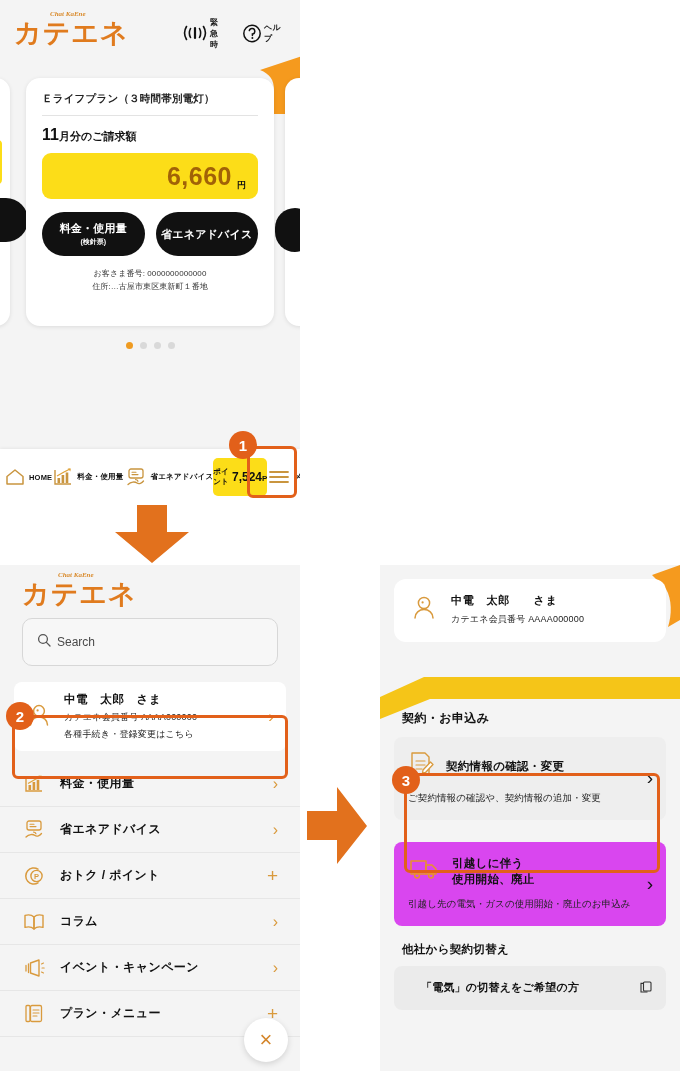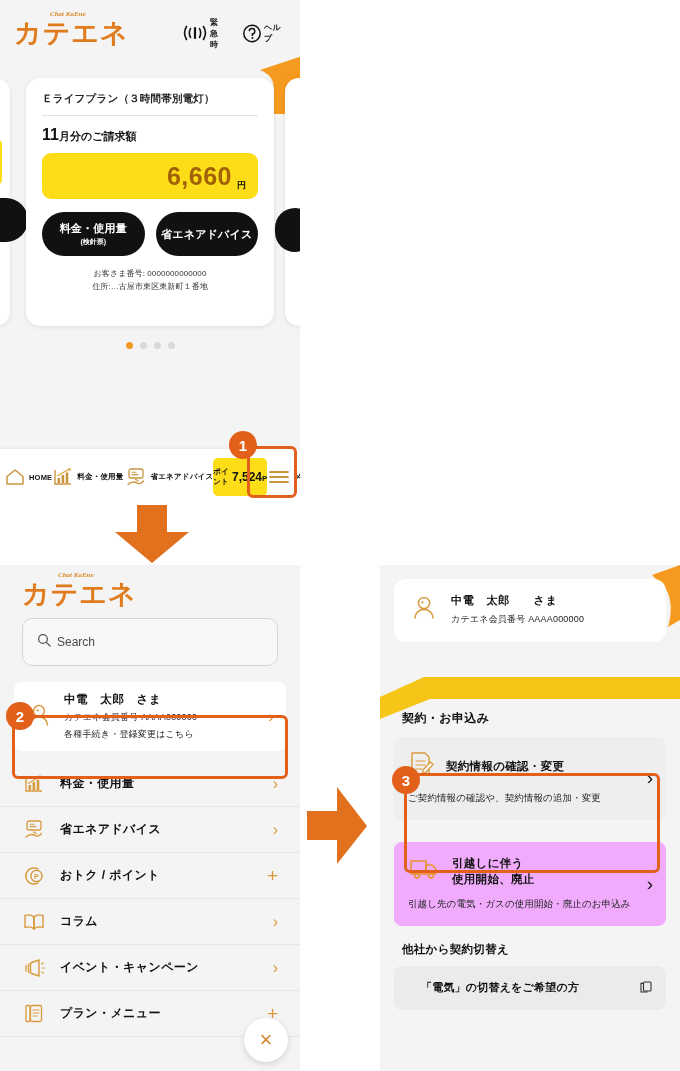--- a/index.html
+++ b/index.html
@@ -153,21 +153,21 @@
   .c-change { text-align: center; margin-top: 12px; font-size: 10px; color: #111; }
   .c-change u { text-underline-offset: 2px; }
 
   .deco-yellow { position: absolute; pointer-events: none; }
 
   .c-sec-title { font-size: 12px; font-weight: 700; color: #111; padding: 10px 0 0 22px; letter-spacing:.4px;}
   .c-card {
     margin: 10px 14px 0; background: #eeeeee; border-radius: 8px; padding: 13px 14px 14px;
     position: relative;
   }
-  .c-card.white { background: #f0abfc; }
+  .c-card.white { background: #d946ef; }
   .c-card-head { display: flex; align-items: center; gap: 12px; }
   .c-card-head .h1 { font-size: 11.5px; font-weight: 700; color: #111; line-height: 1.45; letter-spacing:.3px;}
   .c-card-desc { font-size: 9.5px; color: #222; line-height: 1.55; margin-top: 9px; letter-spacing:.1px;}
   .c-card .bigchev { position: absolute; right: 13px; top: 50%; transform: translateY(-50%); font-size: 19px; color: #111; font-weight: 300;}
   .c-sub-title { font-size: 11.5px; font-weight: 700; color: #111; padding: 16px 0 0 22px; letter-spacing:.3px;}
   .c-bottom-card {
     margin: 9px 14px 0; background: #ebebeb; border-radius: 8px; padding: 13px 14px;
     display: flex; align-items: center;
   }
   .c-bottom-card .t { font-size: 11px; font-weight: 700; color: #111; letter-spacing:.2px;margin-left:13px;}

